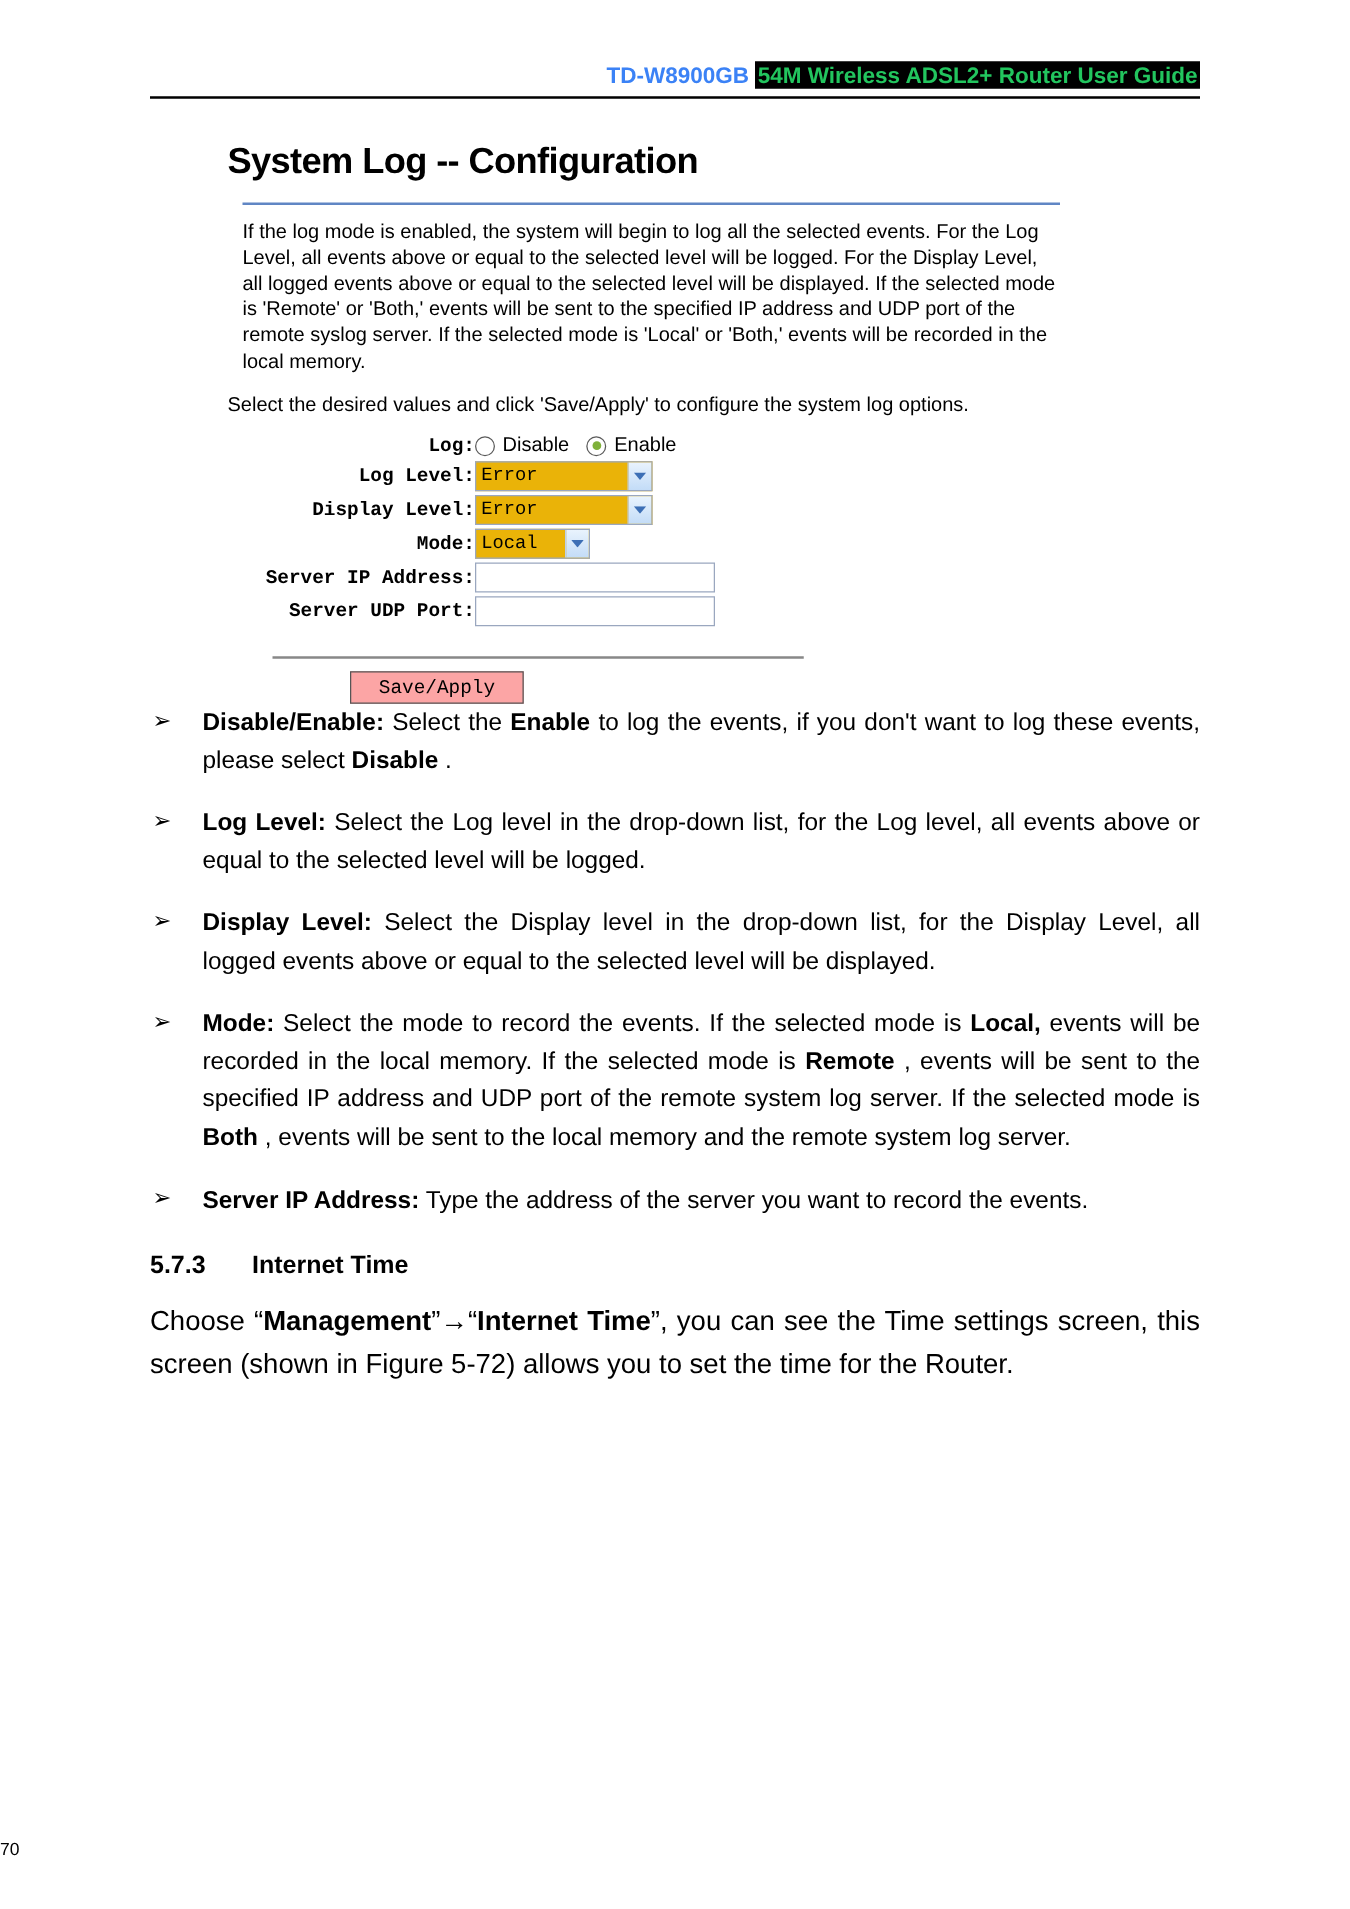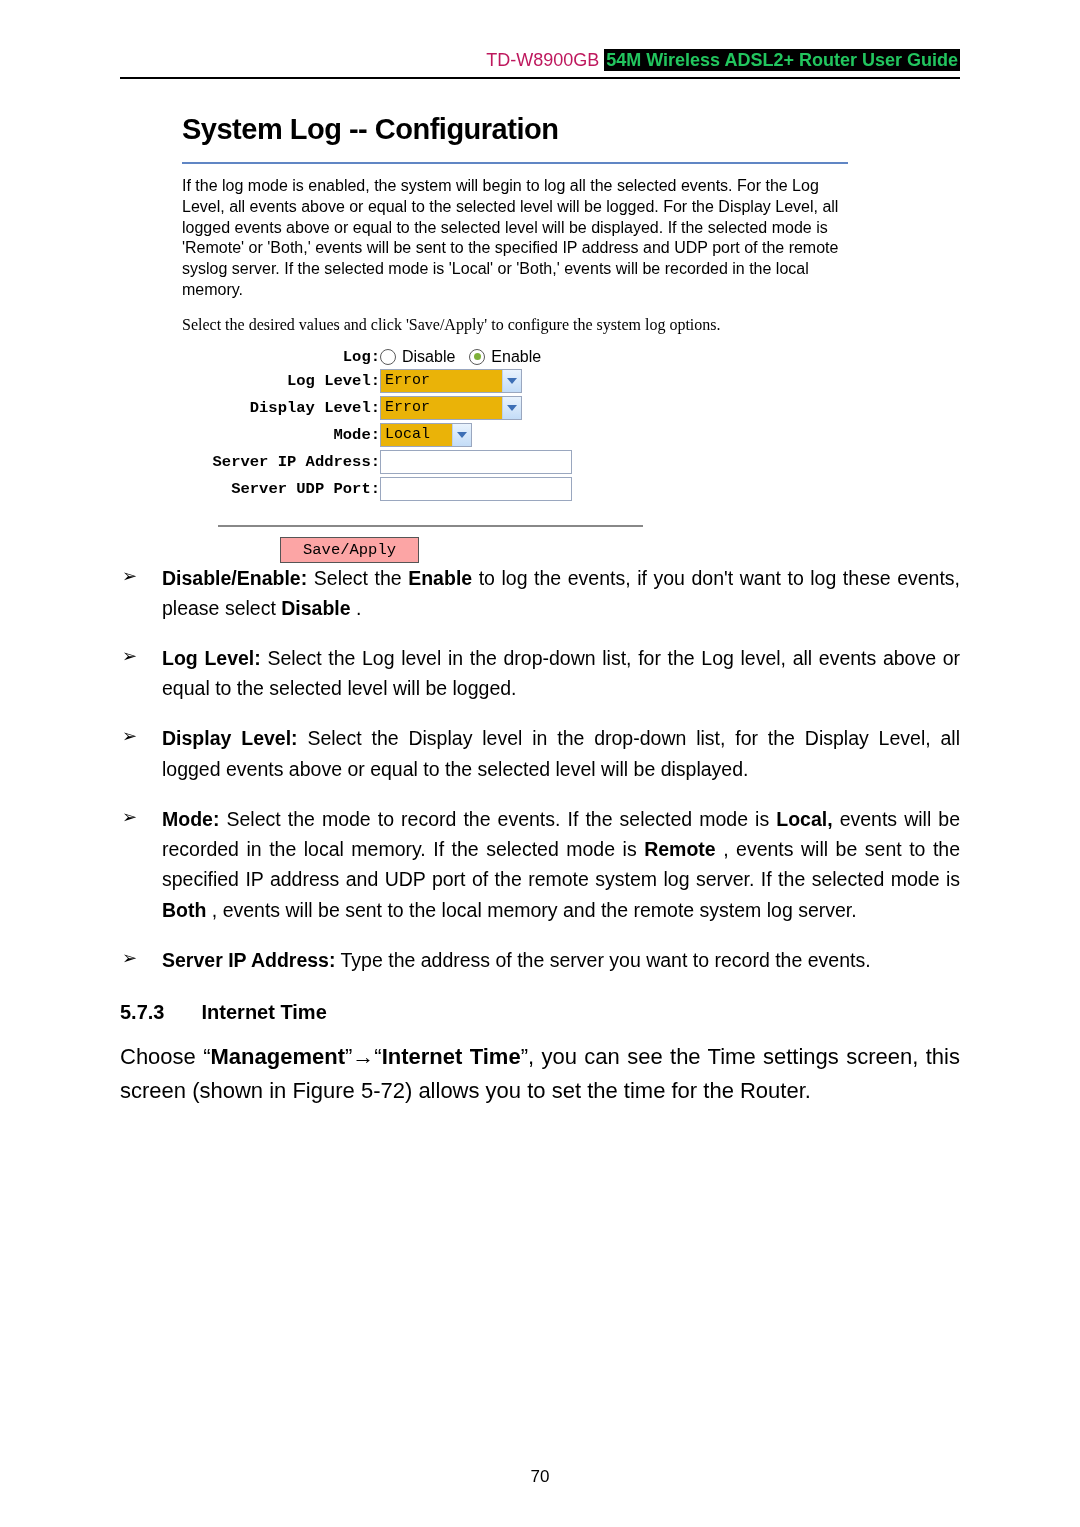--- a/index.html
+++ b/index.html
@@ -18,22 +18,22 @@
   }
   
   .hdr {
     text-align: right;
     font-size: 18px;
     padding-bottom: 6px;
     border-bottom: 2px solid #000;
     margin-bottom: 34px;
   }
   .hdr .model {
-    font-weight: normal;
-    color: #be185d;
+    font-weight: bold;
+    color: #3b82f6;
   }
   .hdr .guide {
     background: #000;
     color: #22c55e;
     font-weight: bold;
     padding: 1px 2px;
   }
   
   .shot {
     margin-left: 62px;
@@ -43,26 +43,26 @@
     font-family: Arial, sans-serif;
     font-weight: bold;
     font-size: 29px;
     margin: 18px 0 16px 0;
     letter-spacing: -0.5px;
   }
   .shot-para {
     font-family: Arial, sans-serif;
     font-size: 16px;
     line-height: 1.3;
-    margin: 8px 0 14px 0;
+    margin: 8px 0 14px 12px;
     padding-top: 12px;
     border-top: 2px solid #6086c4;
   }
   .shot-para2 {
-    font-family: Liberation Serif, serif;
+    font-family: Liberation Sans, sans-serif;
     font-size: 16px;
     line-height: 1.3;
     margin: 0 0 12px 0;
   }
   .form-row {
     display: flex;
     align-items: center;
     margin: 3px 0;
   }
   .form-label {
@@ -176,22 +176,21 @@
     line-height: 1.55;
     text-align: justify;
   }
   .arrow {
     font-family: "Wingdings 3", "Arial", sans-serif;
   }
   .pagenum {
     position: absolute;
     bottom: 40px;
     left: 0; right: 0;
-    text-align: center;
-    font-size: 17px;
+    font-size: 14px;
   }
 </style>
 </head>
 <body>
 
 <div class="page">
 
   <div class="hdr">
     <span class="model">TD-W8900GB</span>
     <span> </span>

